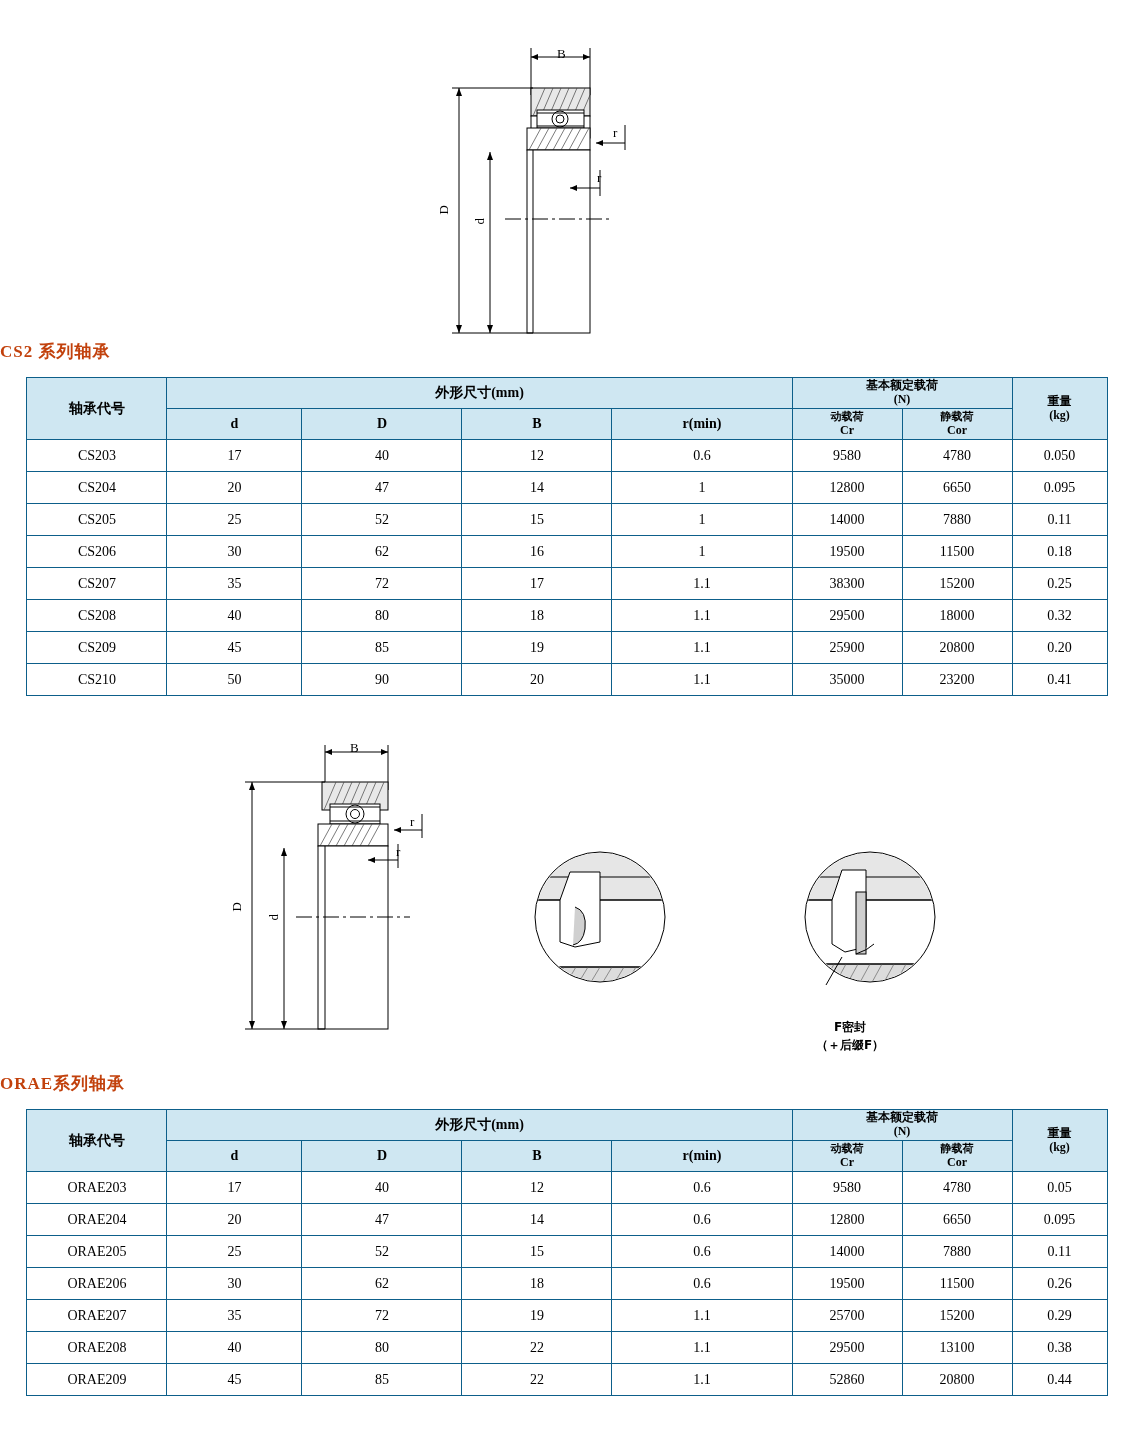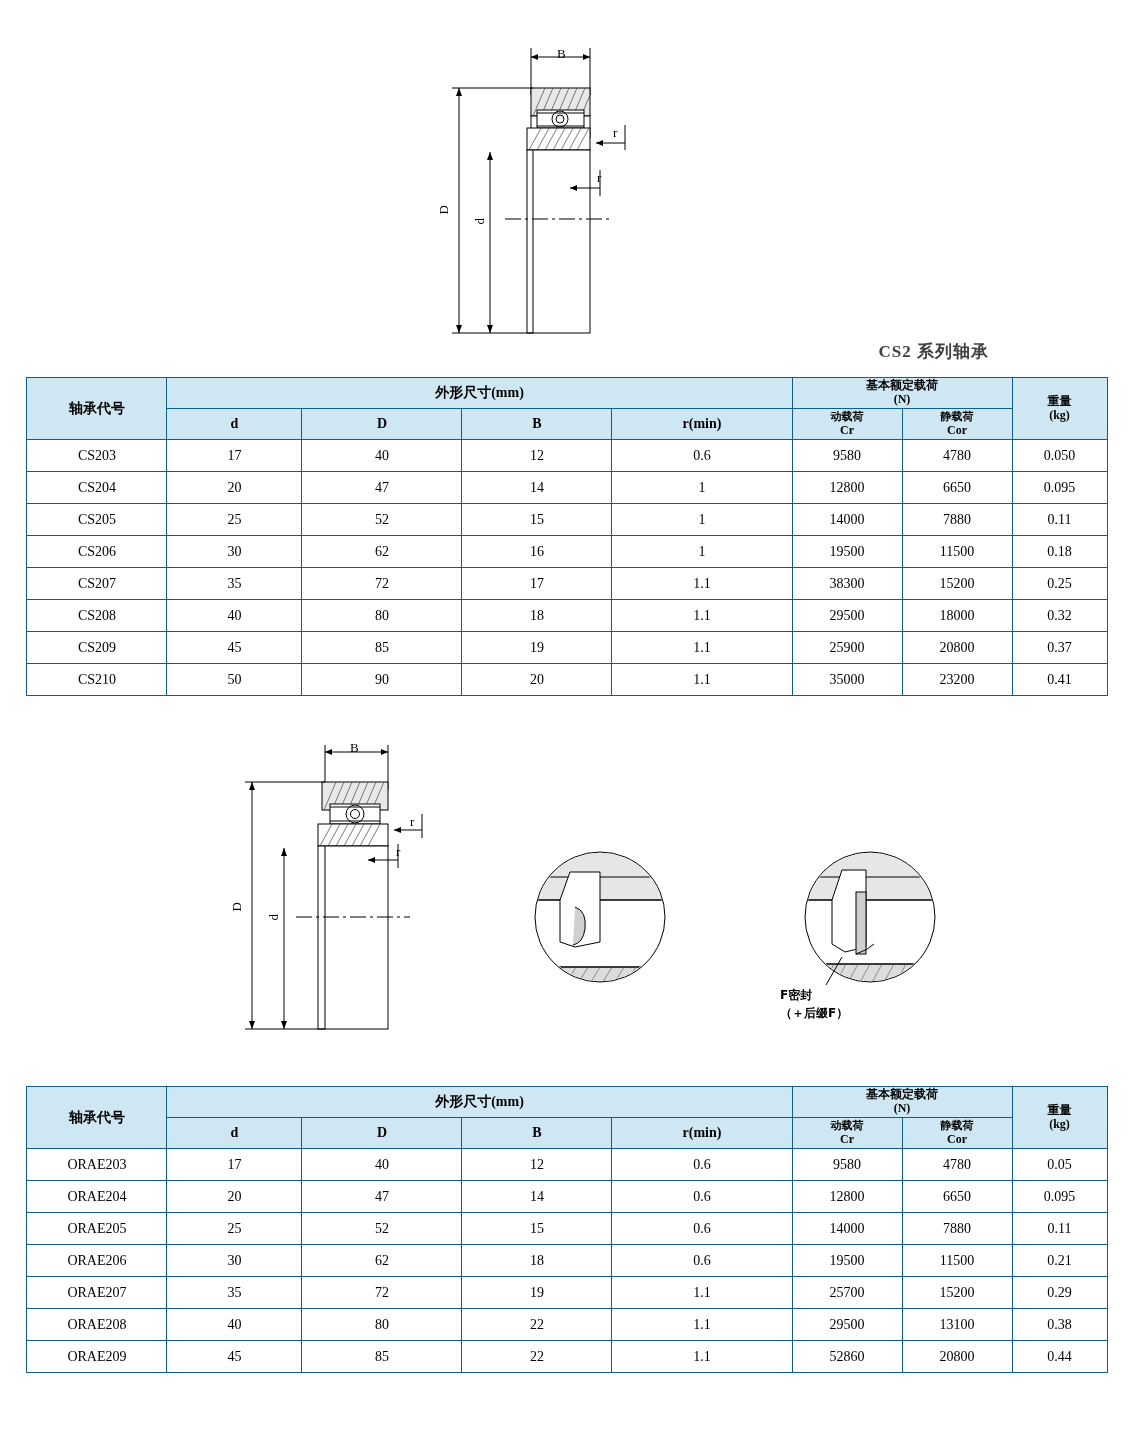--- a/index.html
+++ b/index.html
@@ -22,22 +22,22 @@
     font-size:13px;
   }
   .vtext{
     writing-mode:vertical-rl;
     transform:rotate(180deg);
   }
   svg{display:block;}
 
   
   .series-title{
-    text-align:right;
-    color:#404040;
+    text-align:left;
+    color:#c2410c;
     font-weight:bold;
     font-size:17px;
     font-family:"Liberation Serif", serif;
     padding-right:145px;
     letter-spacing:1px;
   }
 
   
   table.spec{
     border-collapse:collapse;
@@ -63,24 +63,26 @@
     margin-top:36px;
   }
   table.spec tbody td{
     background:#ffffff;
     height:31px;
   }
   .sub{font-size:11px;}
   .cn{font-family:"DejaVu Sans", sans-serif; font-weight:bold;text-align:center;}
   .seal-cap{
     position:absolute;
+    text-align:center;
     font-family:"DejaVu Sans", sans-serif;
     font-weight:bold;
     font-size:12px;
     line-height:1.5;
+    margin-top:32px;
   }
 </style>
 </head>
 <body>
 
 <div class="section">
 
   <div class="diagram" style="height:340px;">
     <svg width="1134" height="340">
       <g stroke="#000" fill="none" stroke-width="1">
@@ -255,21 +257,21 @@
           <td>0.32</td>
         </tr>
       <tr>
           <td>CS209</td>
           <td>45</td>
           <td>85</td>
           <td>19</td>
           <td>1.1</td>
           <td>25900</td>
           <td>20800</td>
-          <td>0.37</td>
+          <td>0.20</td>
         </tr>
       <tr>
           <td>CS210</td>
           <td>50</td>
           <td>90</td>
           <td>20</td>
           <td>1.1</td>
           <td>35000</td>
           <td>23200</td>
           <td>0.41</td>
@@ -405,20 +407,21 @@
     <span class="dim-label vtext" style="left:266px; top:172px;">d</span>
     <span class="dim-label" style="left:410px; top:72px;">r</span>
     <span class="dim-label" style="left:396px; top:102px;">r</span>
 
     <div class="seal-cap" style="left:780px; top:244px; width:140px;">
       <span>F密封</span><br>
       <span>（＋后缀F）</span>
     </div>
   </div>
 
+  <div class="series-title">ORAE系列轴承</div>
 
   <table class="spec" style="margin-top:14px;">
     <colgroup>
       <col style="width:140px">
         <col style="width:135px">
         <col style="width:160px">
         <col style="width:150px">
       <col style="width:180px">
         <col style="width:110px">
         <col style="width:110px">
@@ -484,21 +487,21 @@
           <td>0.11</td>
         </tr>
       <tr>
           <td>ORAE206</td>
           <td>30</td>
           <td>62</td>
           <td>18</td>
           <td>0.6</td>
           <td>19500</td>
           <td>11500</td>
-          <td>0.21</td>
+          <td>0.26</td>
         </tr>
       <tr>
           <td>ORAE207</td>
           <td>35</td>
           <td>72</td>
           <td>19</td>
           <td>1.1</td>
           <td>25700</td>
           <td>15200</td>
           <td>0.29</td>

